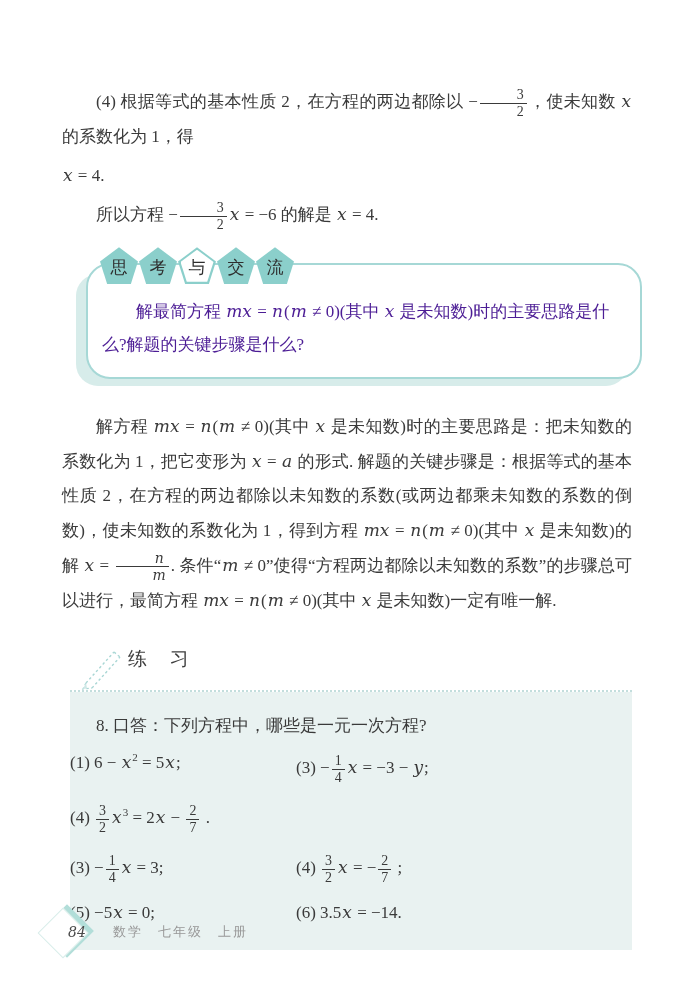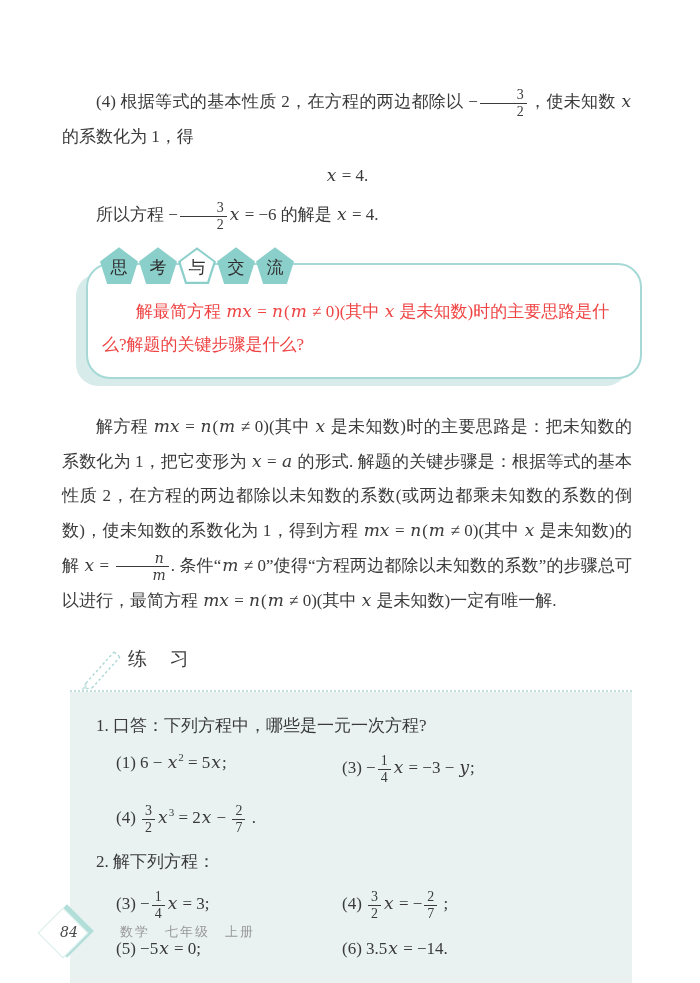--- a/index.html
+++ b/index.html
@@ -7,21 +7,21 @@
   .page {
     position:relative; width:676px; height:983px; background:#fff;
     overflow:hidden;
     font-family:"Liberation Serif","DejaVu Serif",serif;
     color:#3a3a3a; font-size:17px;
   }
   .content { position:absolute; left:62px; top:84px; width:570px; }
 
   .para { line-height:2.0; }
   .indent { text-indent:2em; }
-  .center { text-align:center; text-indent:0; margin:4px 0; }
+  .center { text-indent:0; margin:4px 0; }
   .justify { text-align:justify; }
 
   
   .mv { font-family:"DejaVu Serif","Liberation Serif",serif; font-style:italic; padding:0 1px; }
   sup.msup { font-size:11px; line-height:0; }
   .frac { display:inline-block; vertical-align:-0.65em; text-align:center;
           font-size:0.82em; line-height:1.15; margin:0 2px; }
   .frac .num { display:block; border-bottom:1px solid #3a3a3a; padding:0 3px 0px; }
   .frac .den { display:block; padding:0 3px; }
   .frac.it { font-family:"DejaVu Serif",serif; font-style:italic; }
@@ -42,48 +42,48 @@
     display:flex; align-items:center; justify-content:center;
     font-size:17px; color:#2e2e2e;
   }
   .badge .txt { position:relative; z-index:2; margin-top:4px; }
   .badge.outline .bg {
     position:absolute; left:2.5px; top:2.5px; right:2.5px; bottom:2.5px;
     background:#fff;
     clip-path:polygon(50% 0%, 100% 39%, 81% 100%, 19% 100%, 0% 39%);
     z-index:1;
   }
-  .think-text { line-height:1.95; color:#ef4444; }
+  .think-text { line-height:1.95; color:#4c1d95; }
 
   
   .practice { margin-top:28px; }
   .practice-header {
     display:flex; 
     border-bottom:2px dotted #c3dedd;
     padding:0 0 0 8px; margin-left:8px;
   }
   .practice-title { font-size:19px; letter-spacing:9px; color:#3d3d3d;
     padding:0 0 4px 4px; }
   .practice-panel { margin-left:8px; background:#e9f2f1; padding:16px 0 18px; }
   .q-head { padding-left:26px; line-height:2.1; }
-  .items-grid { display:grid; grid-template-columns:226px auto; padding-left:46px; }
+  .items-grid { display:grid; grid-template-columns:226px auto; }
   .item { line-height:2.15; }
   .item.tall { line-height:1.2; padding:9px 0 8px; }
 
   
   .footer { position:absolute; left:38px; bottom:22px; display:flex; align-items:center; }
   .diamond { position:relative; width:58px; height:58px; }
   .d-outer { position:absolute; left:10px; top:9px; width:38px; height:38px;
              background:#b2ded9; transform:rotate(45deg); }
   .d-inner { position:absolute; left:7px; top:12px; width:36px; height:36px;
              background:#ffffff; transform:rotate(45deg); border:1px solid #d8edea; }
-  .d-num { position:absolute; left:4px; top:50%; width:54px; transform:translateY(-50%);
+  .d-num { position:absolute; left:12px; top:50%; width:54px; transform:translateY(-50%);
            text-align:center; font-family:"DejaVu Serif",serif; font-style:italic;
            font-size:14px; color:#4a4a4a; }
-  .footer-text { margin-left:24px; font-family:Liberation Serif, serif;
+  .footer-text { margin-left:17px; font-family:Liberation Serif, serif;
                  font-size:13px; color:#989898; letter-spacing:2px; }
 
   .pencil-icon-svg { display:block; }
 </style>
 </head>
 <body>
 
 <div class="page">
   <div class="content">
 
@@ -124,27 +124,26 @@
               <path d="M14 42 L42 11"></path>
               <path d="M36 6 L42 11"></path>
               <path d="M8 37 L5 43 L14 42"></path>
             </g>
             <path d="M8 37 L5 43 L9 42.6 Z" fill="#cfe8e6" stroke="none"></path>
           </svg>
         </span>
         <span class="practice-title">练 习</span>
       </div>
       <div class="practice-panel">
-        <p class="q-head">1. 口答：下列方程中，哪些是一元一次方程?</p>
+        <p class="q-head">8. 口答：下列方程中，哪些是一元一次方程?</p>
         <div class="items-grid">
           <p class="item">(1) 6 − <span class="mv">x</span><sup class="msup">2</sup> = 5<span class="mv">x</span>;</p>
           <p class="item tall">(3) −<span class="frac"><span class="num">1</span><span class="den">4</span></span><span class="mv">x</span> = −3 − <span class="mv">y</span>;</p>
           <p class="item tall">(4) <span class="frac"><span class="num">3</span><span class="den">2</span></span><span class="mv">x</span><sup class="msup">3</sup> = 2<span class="mv">x</span> − <span class="frac"><span class="num">2</span><span class="den">7</span></span> .</p>
         </div>
-        <p class="q-head">2. 解下列方程：</p>
         <div class="items-grid">
           <p class="item tall">(3) −<span class="frac"><span class="num">1</span><span class="den">4</span></span><span class="mv">x</span> = 3;</p>
           <p class="item tall">(4) <span class="frac"><span class="num">3</span><span class="den">2</span></span><span class="mv">x</span> = −<span class="frac"><span class="num">2</span><span class="den">7</span></span> ;</p>
           <p class="item">(5) −5<span class="mv">x</span> = 0;</p>
           <p class="item">(6) 3.5<span class="mv">x</span> = −14.</p>
         </div>
       </div>
     </div>
 
   </div>

